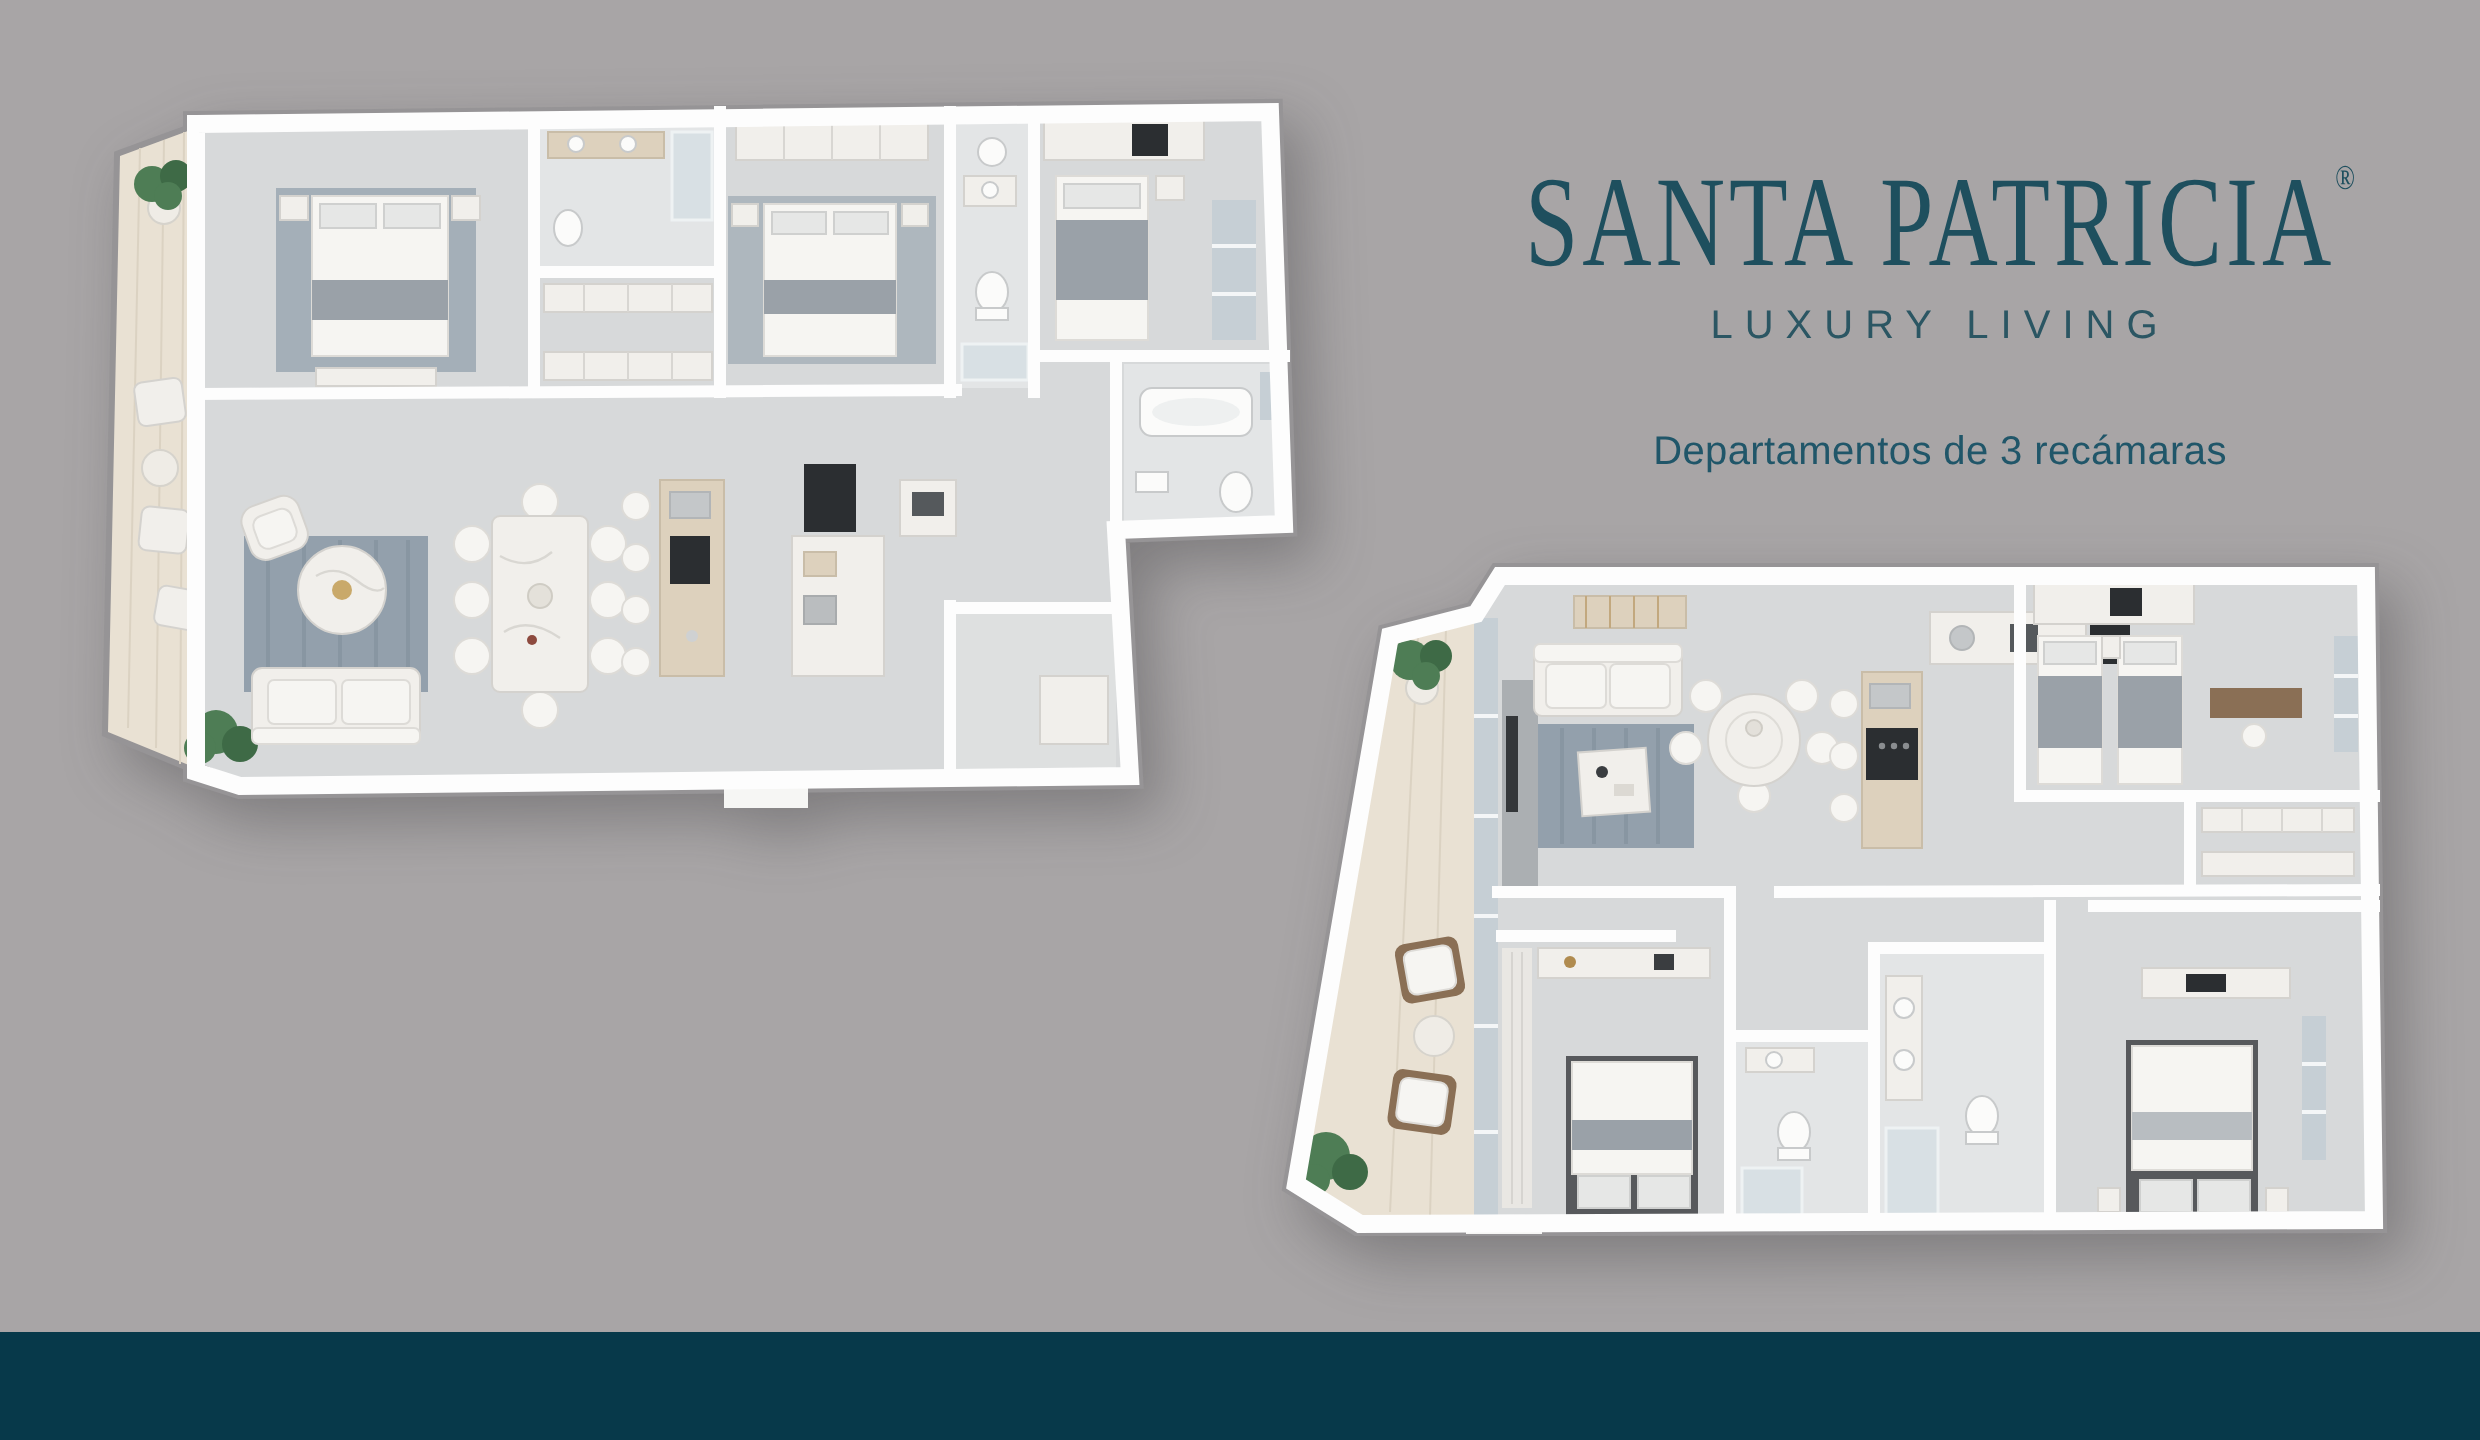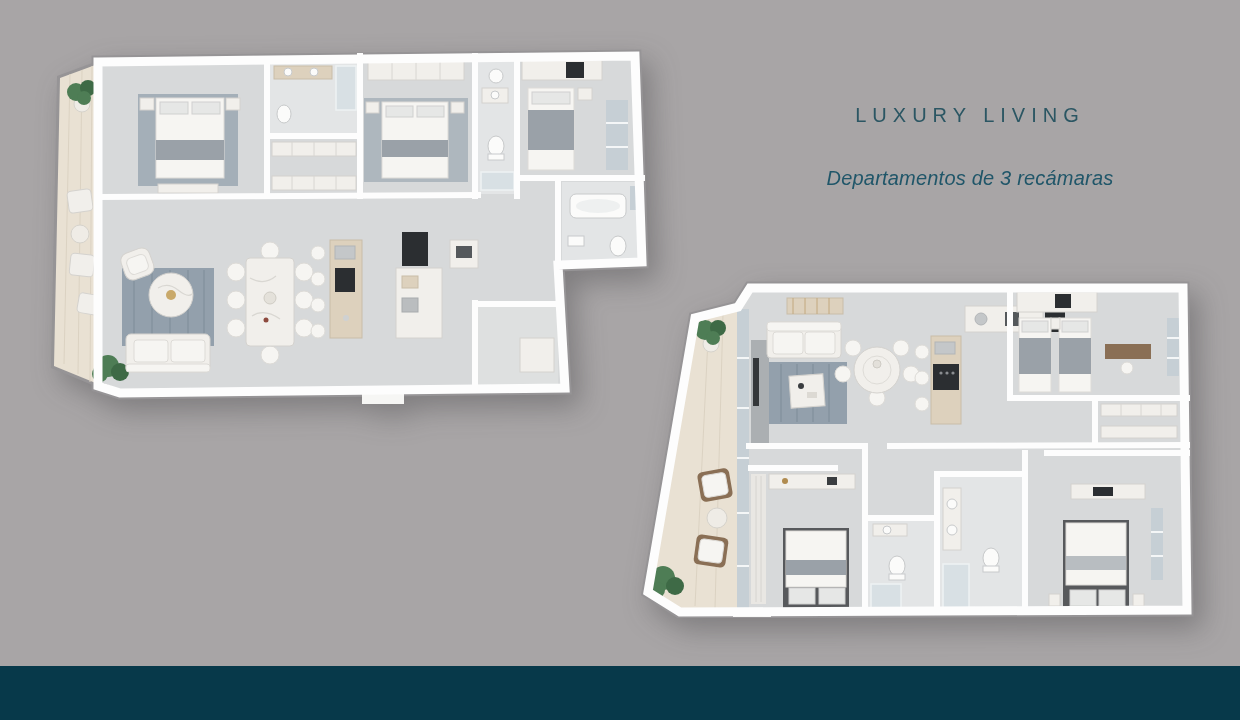--- a/index.html
+++ b/index.html
@@ -28,21 +28,20 @@
     font-family:"Liberation Serif", serif;
     font-size:13px;vertical-align:28px;letter-spacing:0;
   }
   .brand-tagline{
     margin-top:24px;font-size:20px;letter-spacing:6px;color:#2b5663;
     font-weight:500;white-space:nowrap;
   }
   .subtitle{
     margin-top:40px;font-size:20px;letter-spacing:.2px;color:#205669;
     font-weight:500;
-    font-style:italic;
   }
   
   .plan{position:absolute;filter:drop-shadow(9px 12px 14px rgba(45,45,50,.33));}
   #plan-left{left:30px;top:48px;}
   #plan-right{left:635px;top:278px;}
 
   .floor{fill:#d7d9da;}
   .floor-light{fill:#e3e5e6;}
   .wood{fill:#e9e1d3;}
   .plank{stroke:#dbd2c2;stroke-width:1;}
@@ -268,20 +267,23 @@
       <line x1="487" y1="130" x2="612" y2="130"></line>
       <line x1="528" y1="130" x2="528" y2="217"></line>
       <line x1="445" y1="255" x2="445" y2="340"></line>
       <line x1="445" y1="256" x2="530" y2="256"></line>
     </g>
 
     <path class="wall" stroke-width="9" d="M68,14 L605,8 L612,214 L528,217 L535,340 L90,345 L68,338 Z"></path>
   </svg>
 
   <div class="brand">
+    <div class="brand-name">
+      <span class="brand-name-inner"><span>SANTA PATRICIA</span><sup class="brand-reg">®</sup></span>
+    </div>
     <div class="brand-tagline">LUXURY LIVING</div>
     <div class="subtitle">Departamentos de 3 recámaras</div>
   </div>
 
   <svg id="plan-right" class="plan" width="560" height="340" viewBox="0 0 560 340">
     <g>
       <path class="wall-edge" stroke-width="13" d="M115,10 L548,10 L552,332 L45,334 L13,314 L60,40 L103,29 Z"></path>
       <path class="floor" d="M115,10 L548,10 L552,332 L45,334 L13,314 L60,40 L103,29 Z"></path>
 
       <path class="wood" d="M62,42 L102,31 L102,331 L46,331 L16,313 Z"></path>

